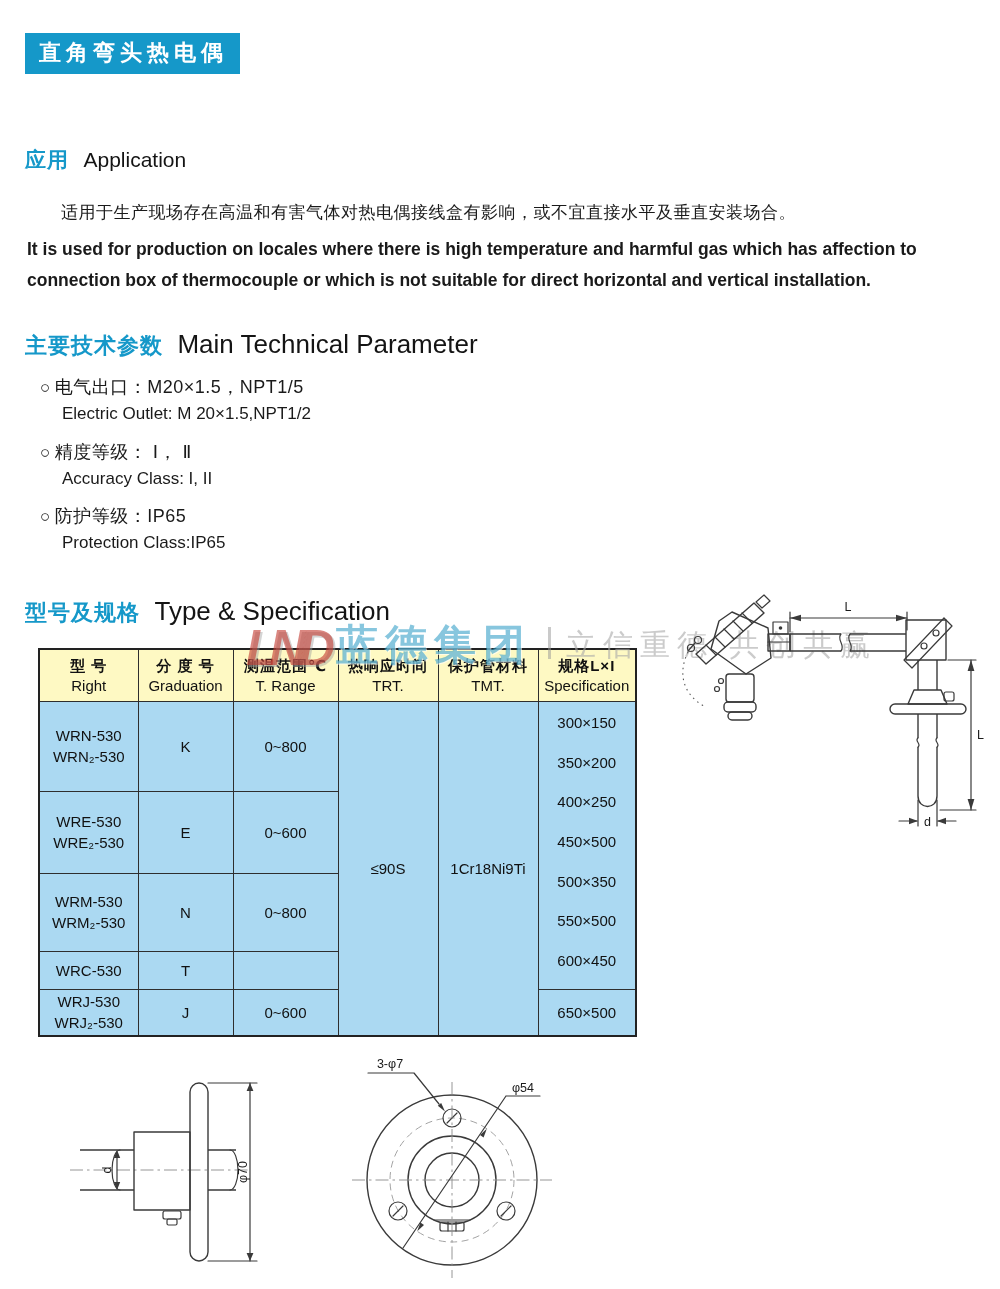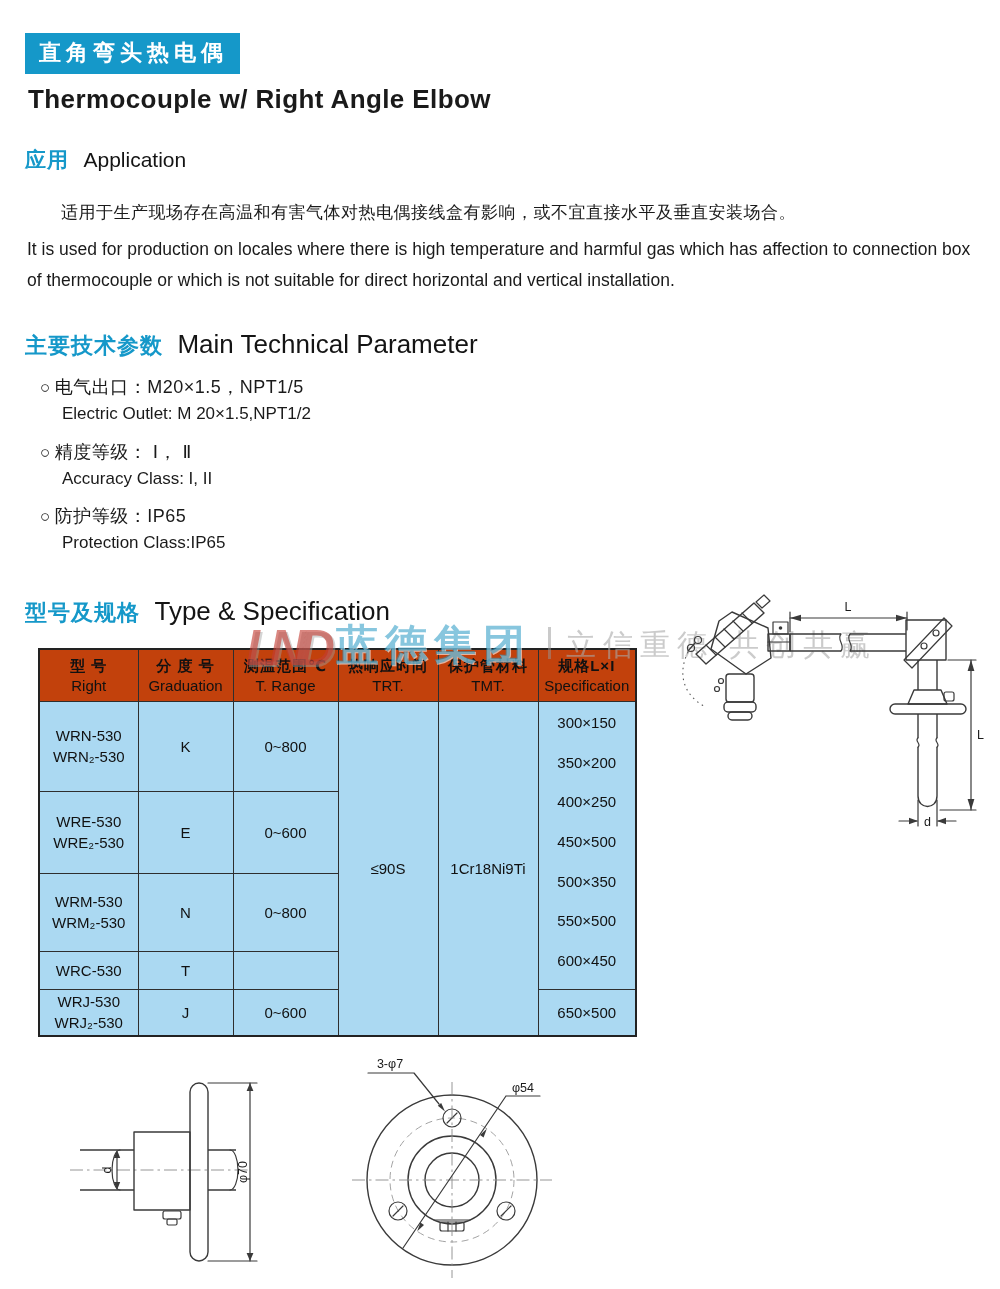--- a/index.html
+++ b/index.html
@@ -11,42 +11,42 @@
   .title{position:absolute;left:28px;top:84px;font-size:26px;font-weight:bold;letter-spacing:0.4px;}
 
   .sec-head{position:absolute;left:25px;white-space:nowrap;}
   .sec-head .zh{color:#1598c9;font-weight:bold;font-size:22px;letter-spacing:1px;}
   .sec-head .en{color:#141414;font-size:26px;margin-left:10px;}
   .sec-head.small .zh{font-size:21px;}
   .sec-head.small .en{font-size:21px;text-align:center;}
 
   .para-zh{position:absolute;left:27px;top:200px;width:910px;font-size:17px;line-height:26px;
            text-indent:2em;letter-spacing:0.5px;}
-  .para-en{position:absolute;left:27px;top:234px;width:952px;font-size:17.5px;line-height:31px;}
+  .para-en{position:absolute;left:27px;top:234px;width:952px;font-size:17.5px;line-height:31px;font-weight:bold;}
 
   .bullet-zh{position:absolute;left:40px;font-size:18px;letter-spacing:0.5px;white-space:nowrap;}
   .bullet-zh .dot-circ{margin-right:4px;font-size:17px;}
   .bullet-en{position:absolute;left:62px;font-size:17px;white-space:nowrap;}
 
   
   .watermark{position:absolute;left:246px;top:604px;width:680px;height:64px;z-index:5;pointer-events:none;margin-top:11px;}
   .wm-logo{position:absolute;left:0;top:4px;font-size:50px;font-weight:bold;font-style:italic;
            letter-spacing:-7px;color:rgba(196,62,52,0.62);text-shadow:2px 2px 0 rgba(160,160,160,0.45);}
   .wm-brand{position:absolute;left:90px;top:2px;font-size:42px;font-weight:bold;letter-spacing:7px;
             color:rgba(36,152,195,0.55);text-shadow:1px 1px 0 rgba(255,255,255,0.6);white-space:nowrap;}
   .wm-bar{position:absolute;left:302px;top:12px;width:3px;height:32px;background:rgba(150,150,150,0.5);}
   .wm-slogan{position:absolute;left:320px;top:10px;font-size:30px;letter-spacing:7px;
              color:rgba(168,168,168,0.6);white-space:nowrap;}
 
   
   table.spec{position:absolute;left:38px;top:648px;width:597px;border-collapse:collapse;
              table-layout:fixed;z-index:1;border:2px solid #222;}
   table.spec th,table.spec td{border:1px solid #2e2e2e;background:#abd9f2;text-align:center;
              vertical-align:middle;padding:0;font-size:15px;color:#111;}
-  table.spec thead th{background:#c2410c;}
+  table.spec thead th{background:#fef9c3;}
   .hzh{font-size:15px;font-weight:bold;letter-spacing:1px;}
   .hen{font-size:15px;font-weight:normal;margin-top:1px;}
   tr.hr{height:52px;} tr.r1{height:90px;} tr.r2{height:82px;} tr.r3{height:78px;}
   tr.r4{height:38px;} tr.r5{height:47px;margin-left:32px;}
   .tline{line-height:21px;}
   td.speccell{vertical-align:top;}
   .specwrap{display:flex;flex-direction:column;justify-content:space-between;
             height:256px;padding:12px 0 18px 0;}
   .specwrap div{line-height:18px;}
 
@@ -62,21 +62,20 @@
 </style>
 </head>
 <body>
 
 <div class="page">
 
   <div class="banner">
     <span>直角弯头热电偶</span>
   </div>
 
-  <div class="title">Thermocouple w/ Right Angle Elbow</div>
 
   <div class="sec-head small" style="top:146px">
     <span class="zh">应用</span>
     <span class="en">Application</span>
   </div>
 
   <div class="para-zh">适用于生产现场存在高温和有害气体对热电偶接线盒有影响，或不宜直接水平及垂直安装场合。</div>
   <div class="para-en">It is used for production on locales where there is high temperature and harmful gas which has  affection to connection box of thermocouple or which is not suitable for direct  horizontal and vertical installation.</div>
 
   <div class="sec-head" style="top:329px">

